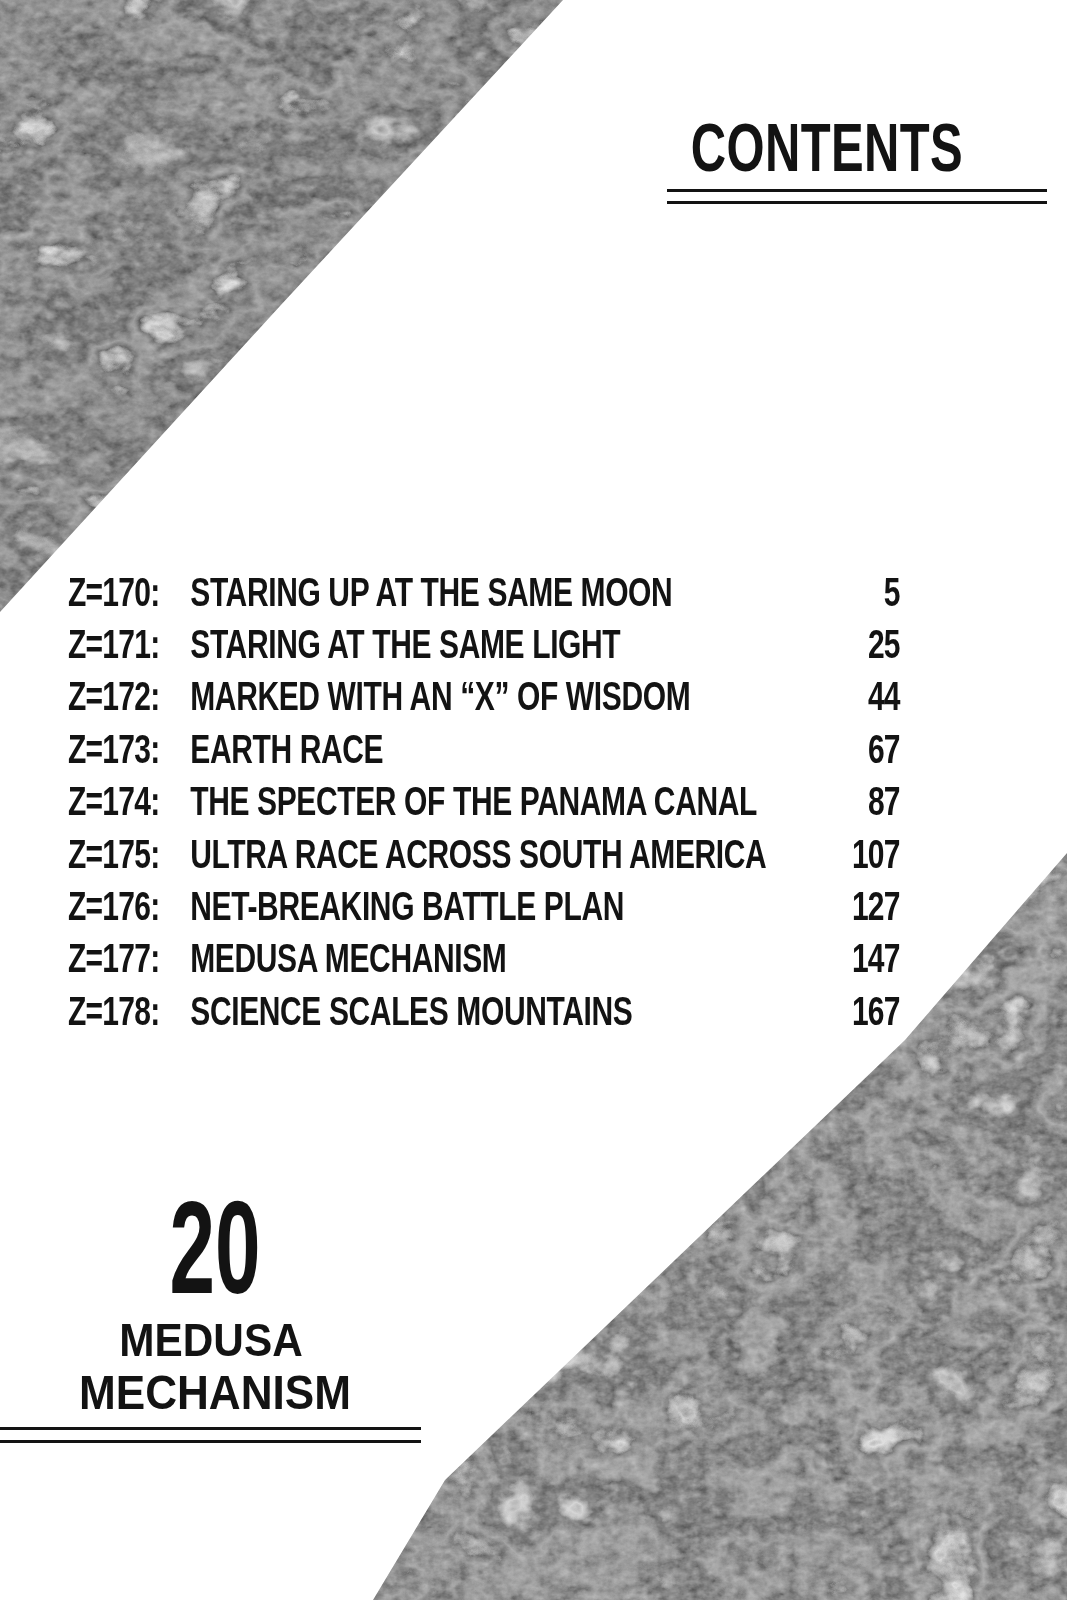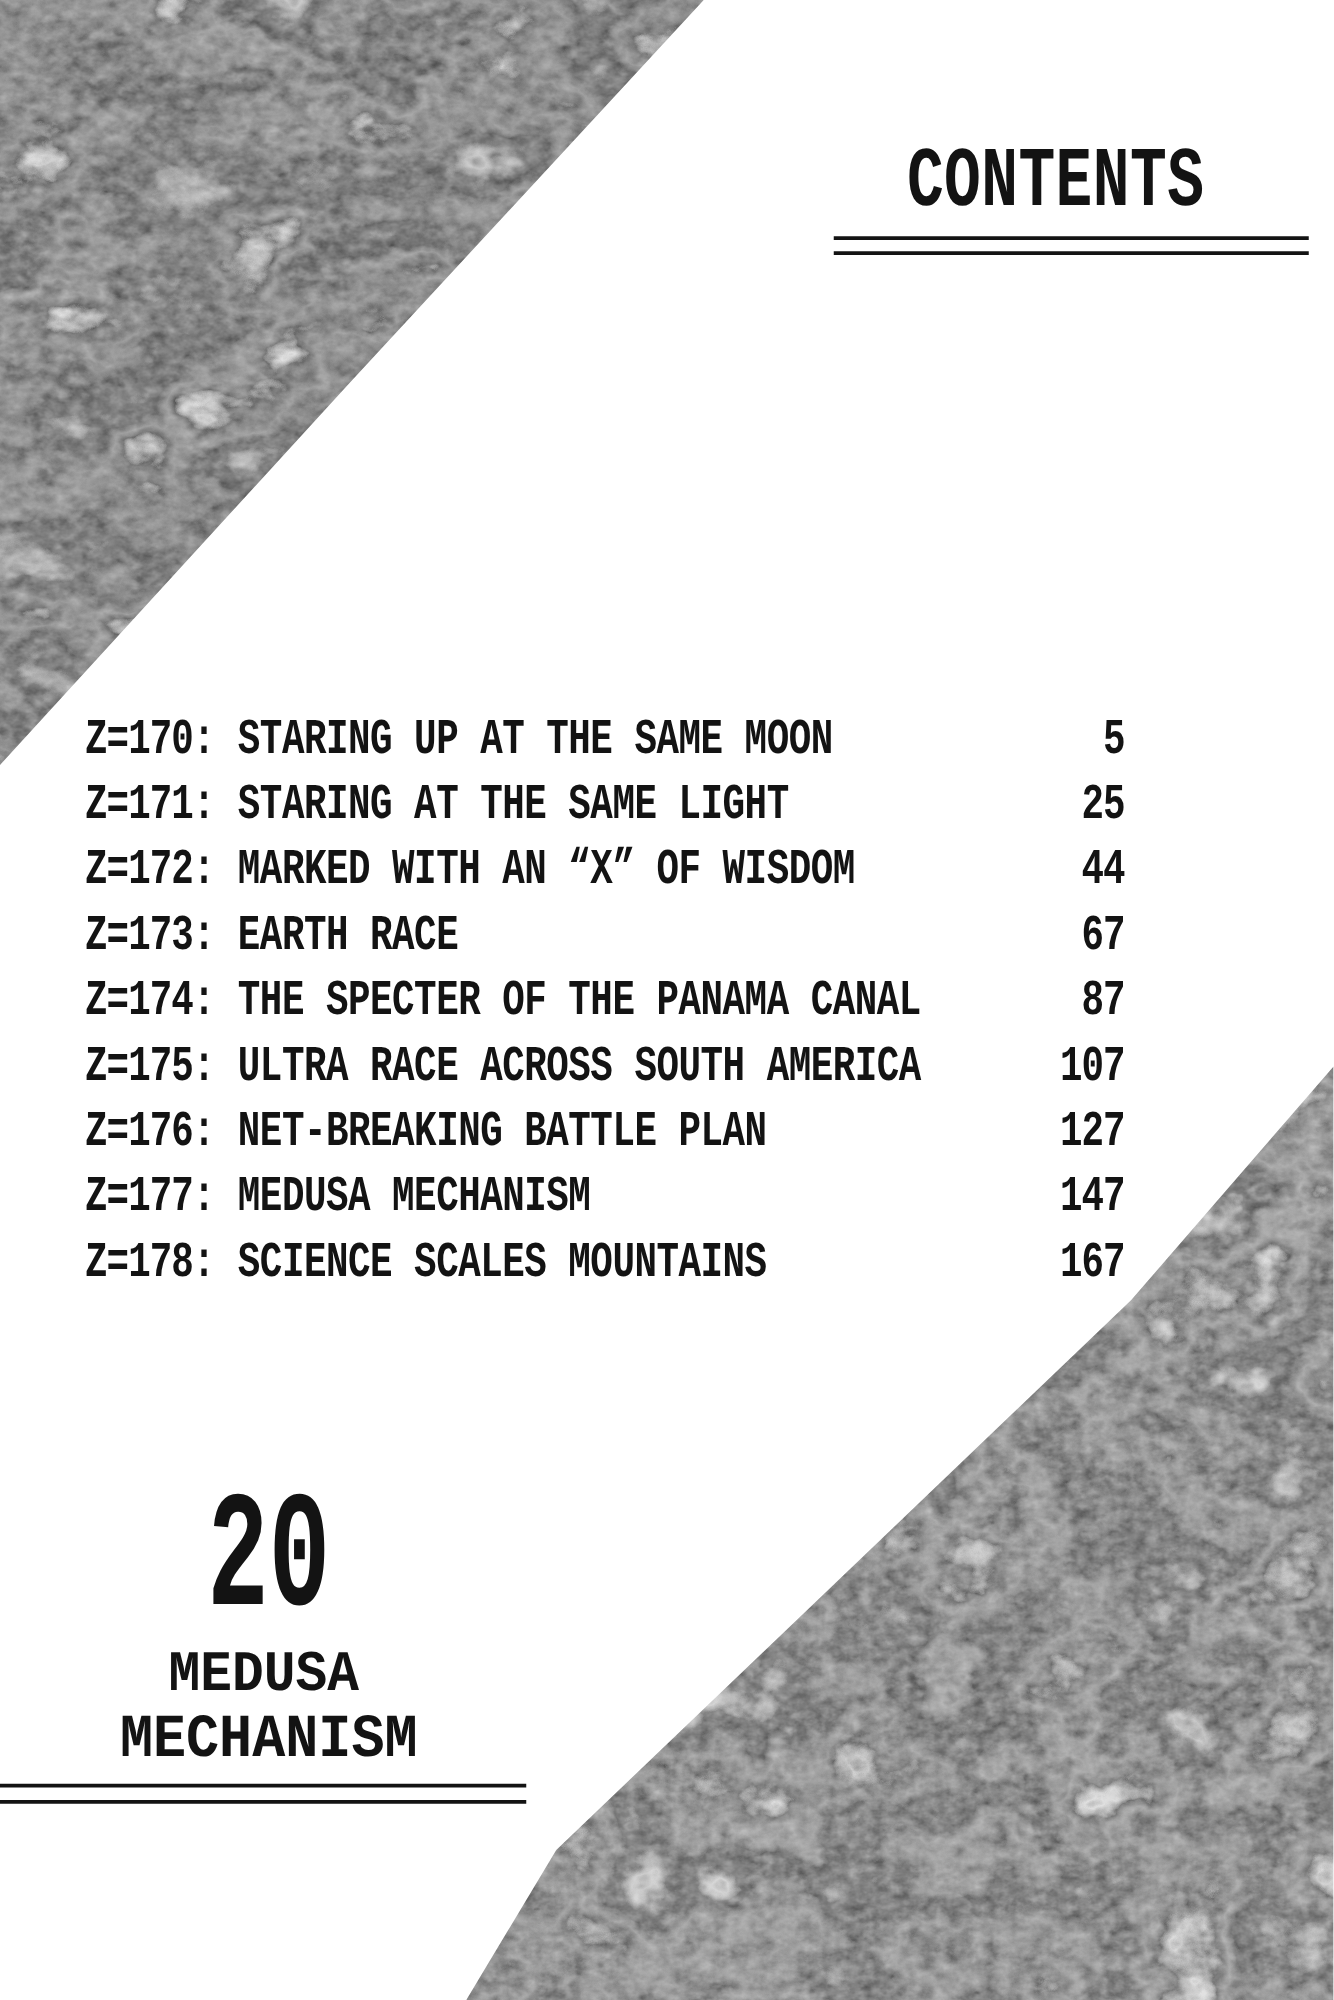--- a/index.html
+++ b/index.html
@@ -1,19 +1,19 @@
 <!DOCTYPE html>
 <html><head>
 <meta charset="utf-8">
 <style>
   html,body { margin:0; padding:0; background:#ffffff; }
   .page {
     position:relative; width:1067px; height:1600px;
     background:#ffffff; overflow:hidden;
-    font-family:Liberation Mono, monospace;
+    font-family:Liberation Sans, sans-serif;
     color:#131313;
   }
 
   
   .tex { position:absolute; inset:0; pointer-events:none; }
   .tex svg { position:absolute; inset:0; width:100%; height:100%; display:block; }
   .tex-topleft    { clip-path: polygon(0 0, 563px 0, 280px 306px, 0 612px); }
   .tex-bottomright{ clip-path: polygon(1067px 853px, 905px 1040px, 445px 1480px, 373px 1600px, 1067px 1600px); }
 
   

